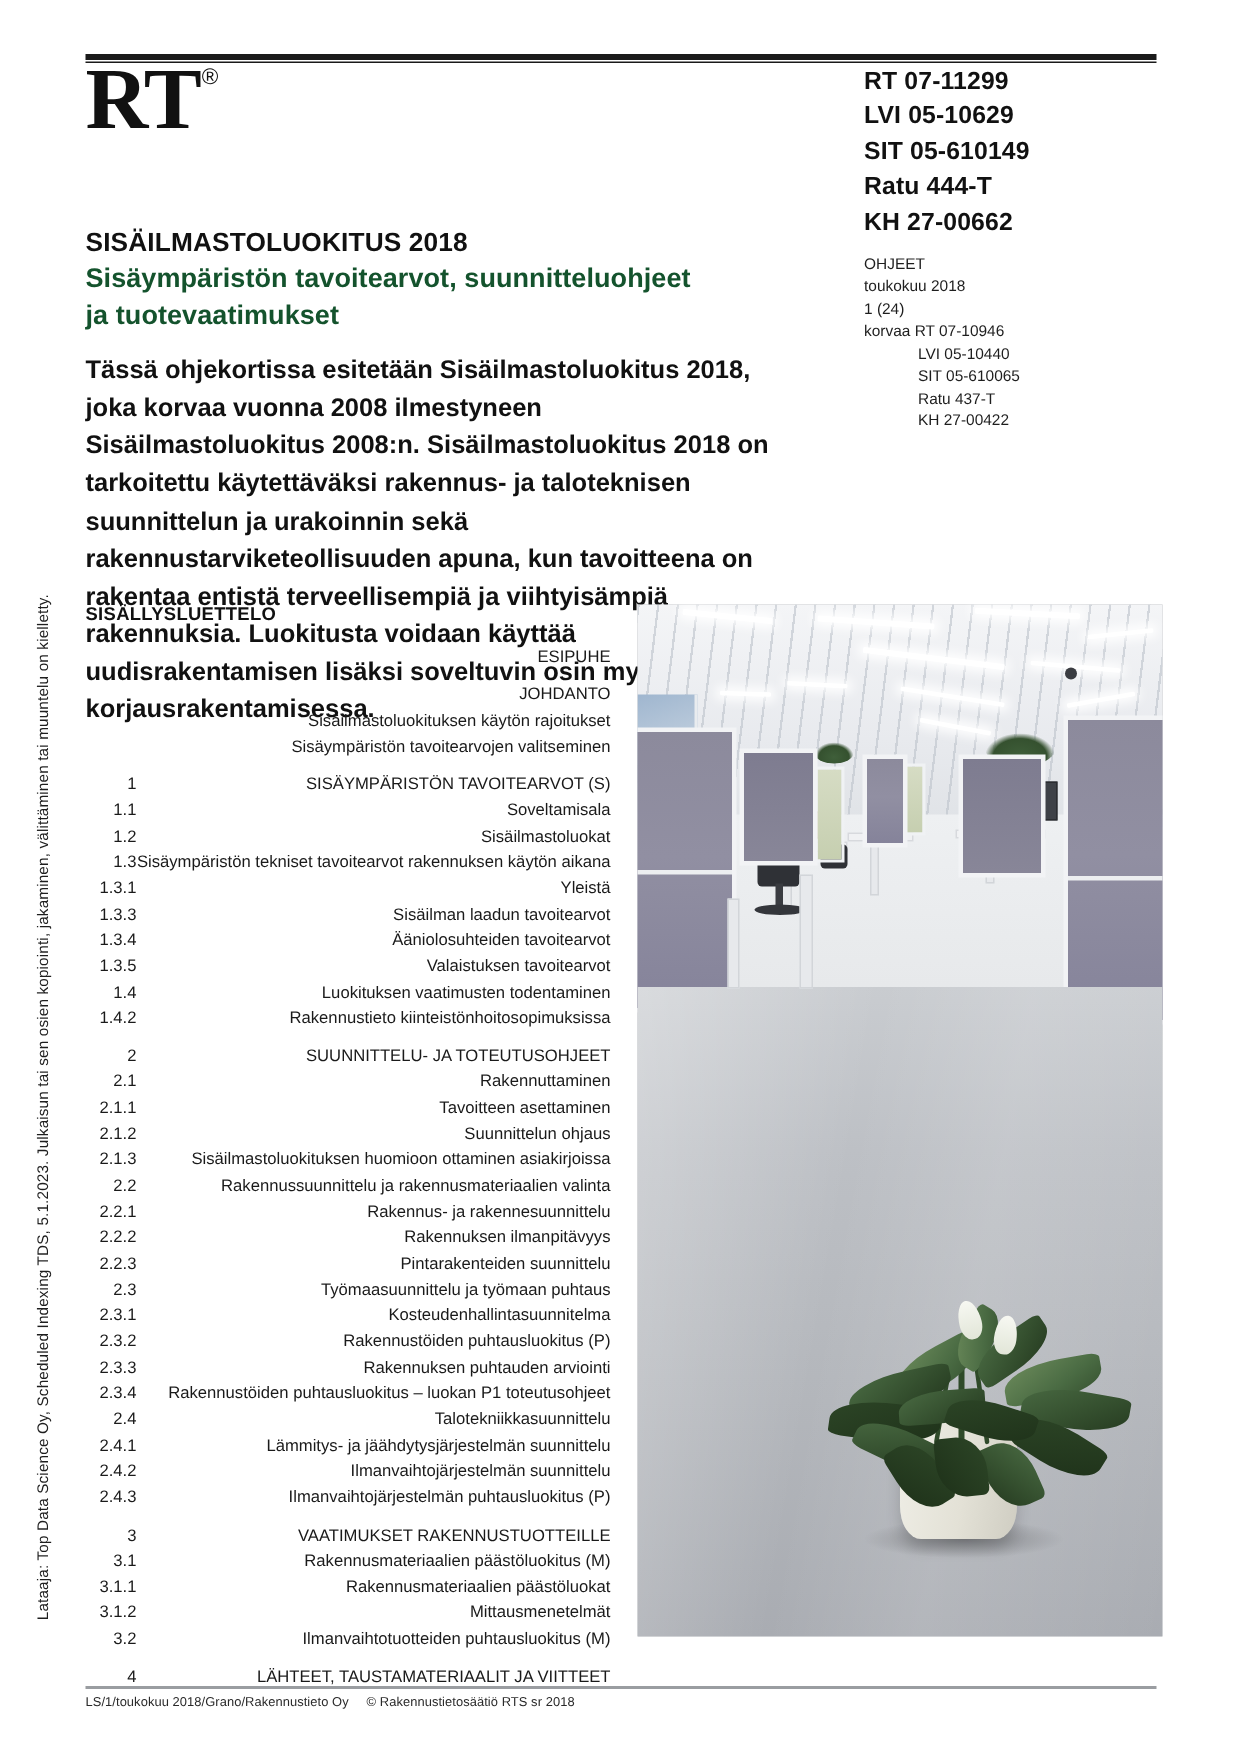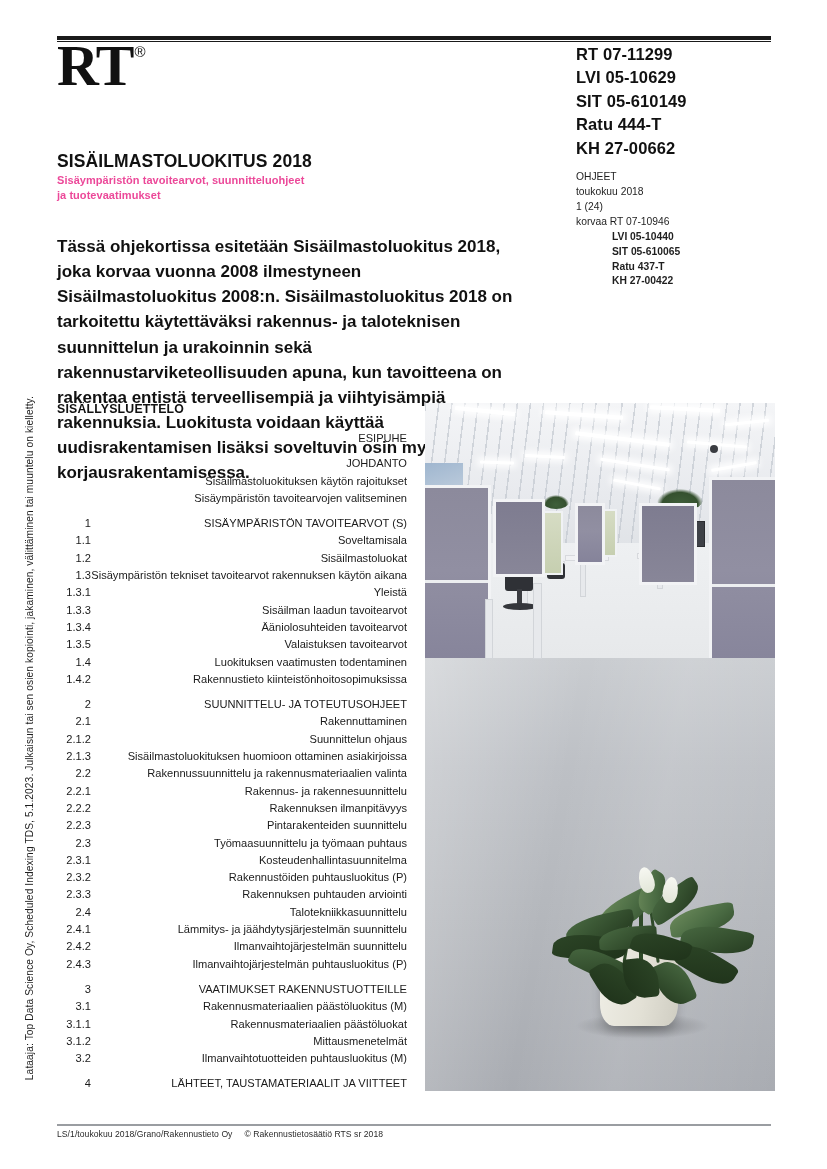--- a/index.html
+++ b/index.html
@@ -111,37 +111,37 @@
     width: 470px;
   }
   .title-main {
     font-size: 17.5px;
     font-weight: bold;
     line-height: 1.34;
     color: #111111;
     letter-spacing: 0.1px;
   }
   .title-sub {
-    font-size: 11px;
+    font-size: 18px;
     font-weight: bold;
     line-height: 1.35;
-    color: #ec4899;
+    color: #14532d;
     letter-spacing: 0.05px;
   }
 
   
   .meta {
     position: absolute;
     left: 576px;
     top: 170px;
     font-size: 10.3px;
     line-height: 1.45;
     color: #1e1e1e;
   }
-  .meta .indent { padding-left: 36px; font-weight: bold; }
+  .meta .indent { padding-left: 36px; }
 
   
   .abstract {
     position: absolute;
     left: 57px;
     top: 234px;
     width: 458px;
     font-size: 17px;
     font-weight: bold;
     line-height: 1.48;
@@ -428,20 +428,24 @@
         </div>
         <div class="toc-row gap-before">
           <span class="toc-num">2</span>
           <span class="toc-label">SUUNNITTELU- JA TOTEUTUSOHJEET</span>
         </div>
         <div class="toc-row">
           <span class="toc-num">2.1</span>
           <span class="toc-label">Rakennuttaminen</span>
         </div>
         <div class="toc-row">
+          <span class="toc-num">2.1.1</span>
+          <span class="toc-label">Tavoitteen asettaminen</span>
+        </div>
+        <div class="toc-row">
           <span class="toc-num">2.1.2</span>
           <span class="toc-label">Suunnittelun ohjaus</span>
         </div>
         <div class="toc-row">
           <span class="toc-num">2.1.3</span>
           <span class="toc-label">Sisäilmastoluokituksen huomioon ottaminen asiakirjoissa</span>
         </div>
         <div class="toc-row">
           <span class="toc-num">2.2</span>
           <span class="toc-label">Rakennussuunnittelu ja rakennusmateriaalien valinta</span>
@@ -466,20 +470,24 @@
           <span class="toc-num">2.3.1</span>
           <span class="toc-label">Kosteudenhallintasuunnitelma</span>
         </div>
         <div class="toc-row">
           <span class="toc-num">2.3.2</span>
           <span class="toc-label">Rakennustöiden puhtausluokitus (P)</span>
         </div>
         <div class="toc-row">
           <span class="toc-num">2.3.3</span>
           <span class="toc-label">Rakennuksen puhtauden arviointi</span>
+        </div>
+        <div class="toc-row">
+          <span class="toc-num">2.3.4</span>
+          <span class="toc-label">Rakennustöiden puhtausluokitus – luokan P1 toteutusohjeet</span>
         </div>
         <div class="toc-row">
           <span class="toc-num">2.4</span>
           <span class="toc-label">Talotekniikkasuunnittelu</span>
         </div>
         <div class="toc-row">
           <span class="toc-num">2.4.1</span>
           <span class="toc-label">Lämmitys- ja jäähdytysjärjestelmän suunnittelu</span>
         </div>
         <div class="toc-row">

